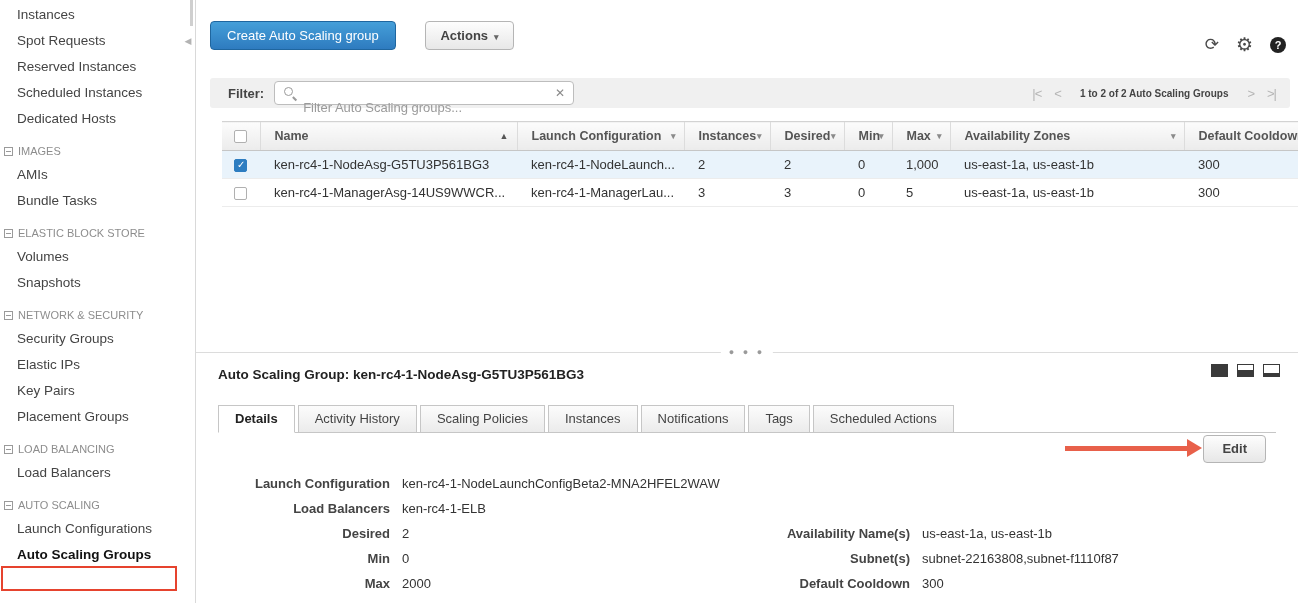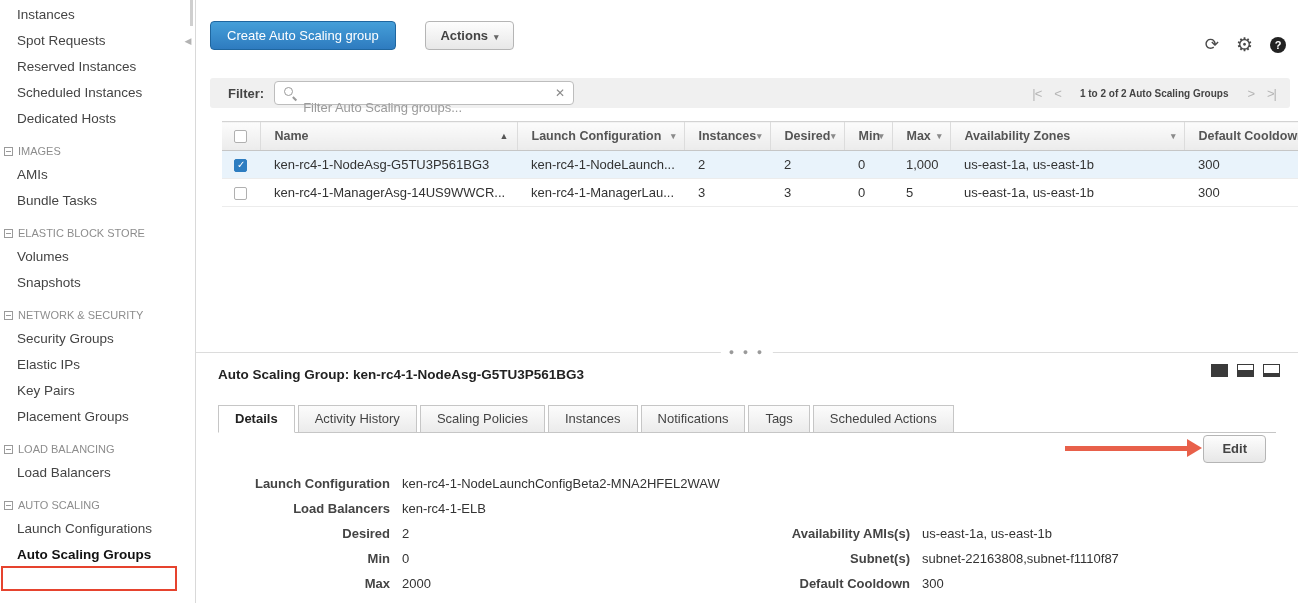--- a/index.html
+++ b/index.html
@@ -253,21 +253,21 @@
           <span class="fvalue">2000</span>
         </div>
         <div class="frow">
           <span class="flabel">Health Check Type</span>
           <span class="fvalue">EC2</span>
         </div>
       </div>
 
       <div class="fields-right">
         <div class="frow">
-          <span class="flabel">Availability AMIs(s)</span>
+          <span class="flabel">Availability Name(s)</span>
           <span class="fvalue">us-east-1a, us-east-1b</span>
         </div>
         <div class="frow">
           <span class="flabel">Subnet(s)</span>
           <span class="fvalue">subnet-22163808,subnet-f1110f87</span>
         </div>
         <div class="frow">
           <span class="flabel">Default Cooldown</span>
           <span class="fvalue">300</span>
         </div>

